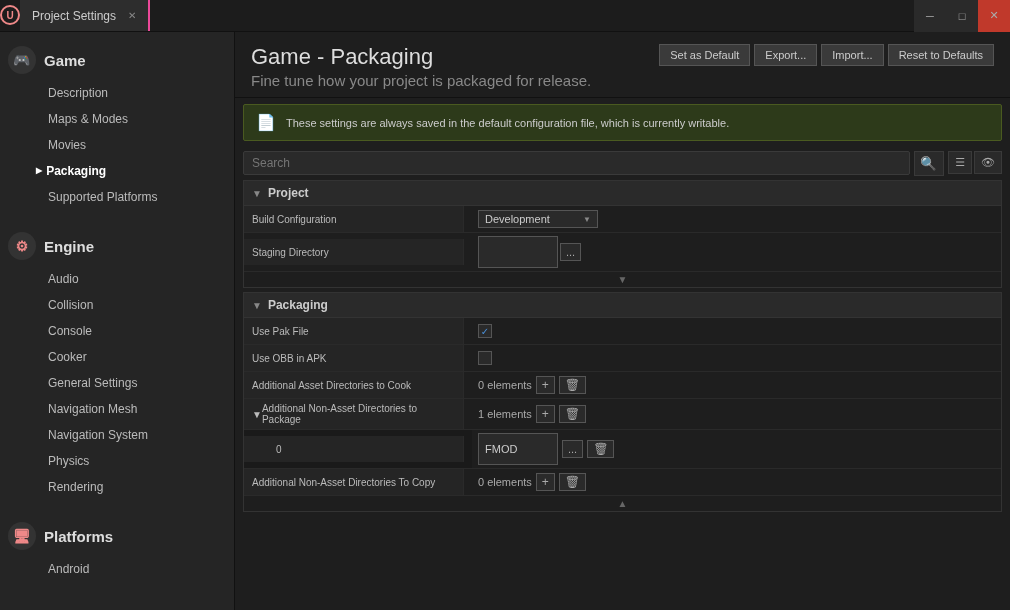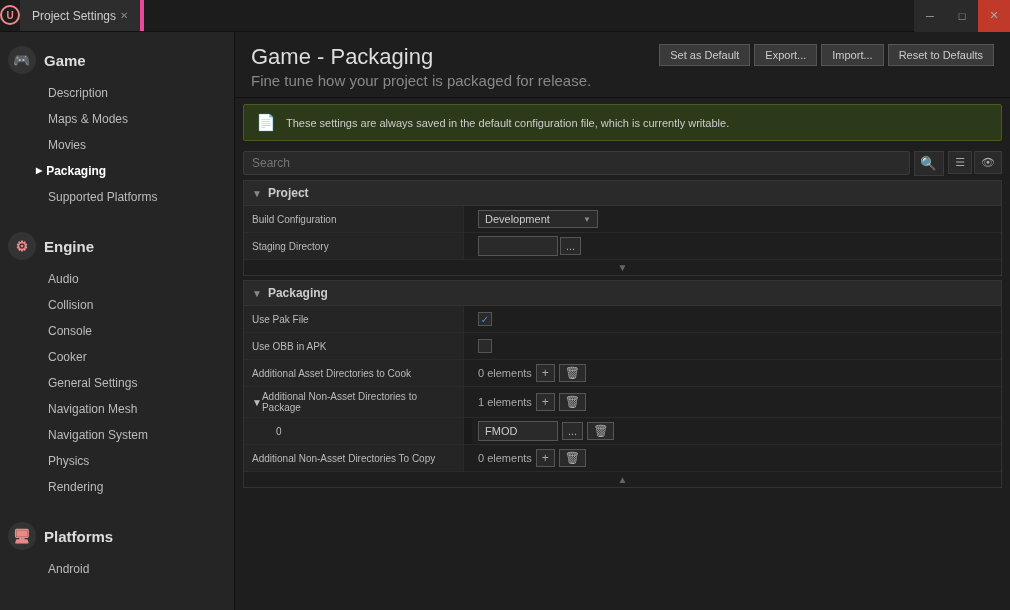--- a/index.html
+++ b/index.html
@@ -20,24 +20,24 @@
       display: flex;
       align-items: center;
       border-bottom: 1px solid #111;
     }
     .title-bar .tab {
       background: #2d2d2d;
       padding: 0 12px;
       height: 100%;
       display: flex;
       align-items: center;
-      gap: 4px;
+      gap: 12px;
       font-size: 12px;
       color: #ccc;
-      border-right: 4px solid #ec4899;
+      border-right: 2px solid #ec4899;
     }
     .title-bar .tab .close-btn {
       font-size: 10px;
       color: #888;
       cursor: pointer;
     }
     .title-bar-controls {
       margin-left: auto;
       display: flex;
     }
@@ -325,21 +325,21 @@
       gap: 2px;
       align-items: center;
     }
     .text-input {
       background: #2a2a2a;
       border: 1px solid #555;
       color: #ccc;
       padding: 2px 6px;
       font-size: 11px;
       width: 80px;
-      height: 20px;
+      height: 32px;
     }
     .browse-btn {
       background: #2a2a2a;
       border: 1px solid #555;
       color: #aaa;
       padding: 2px 5px;
       cursor: pointer;
       font-size: 11px;
     }
 

